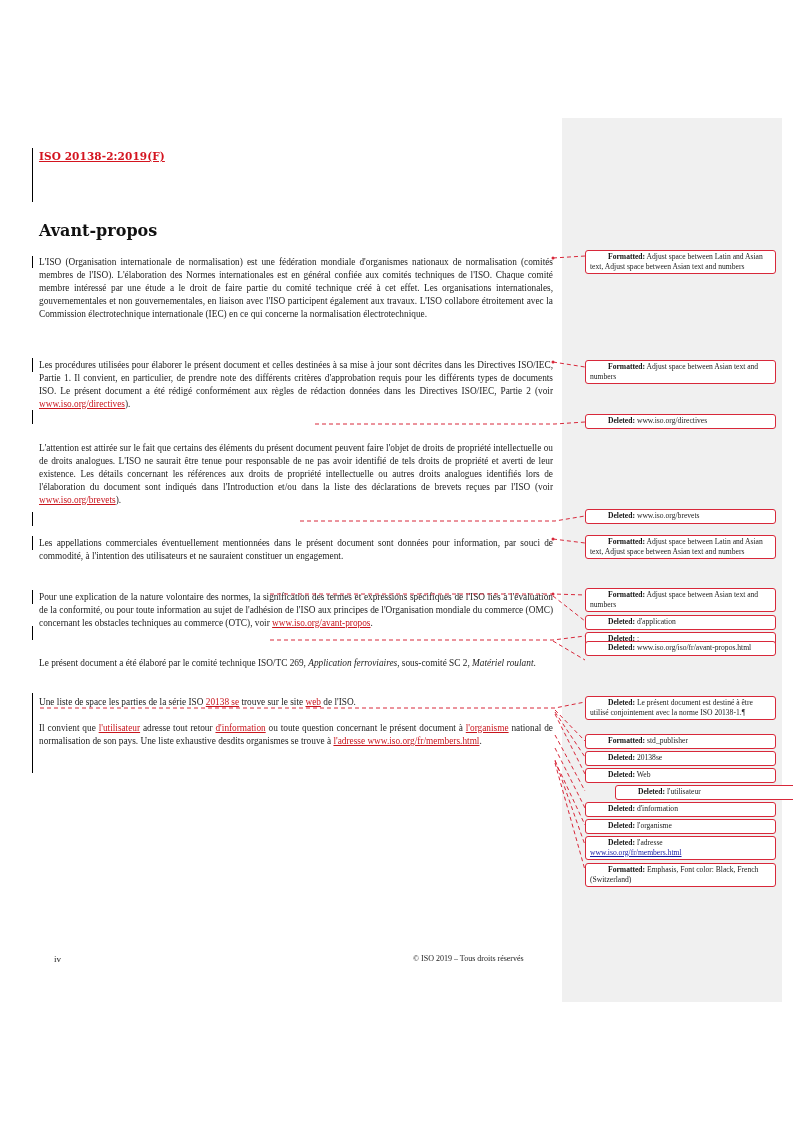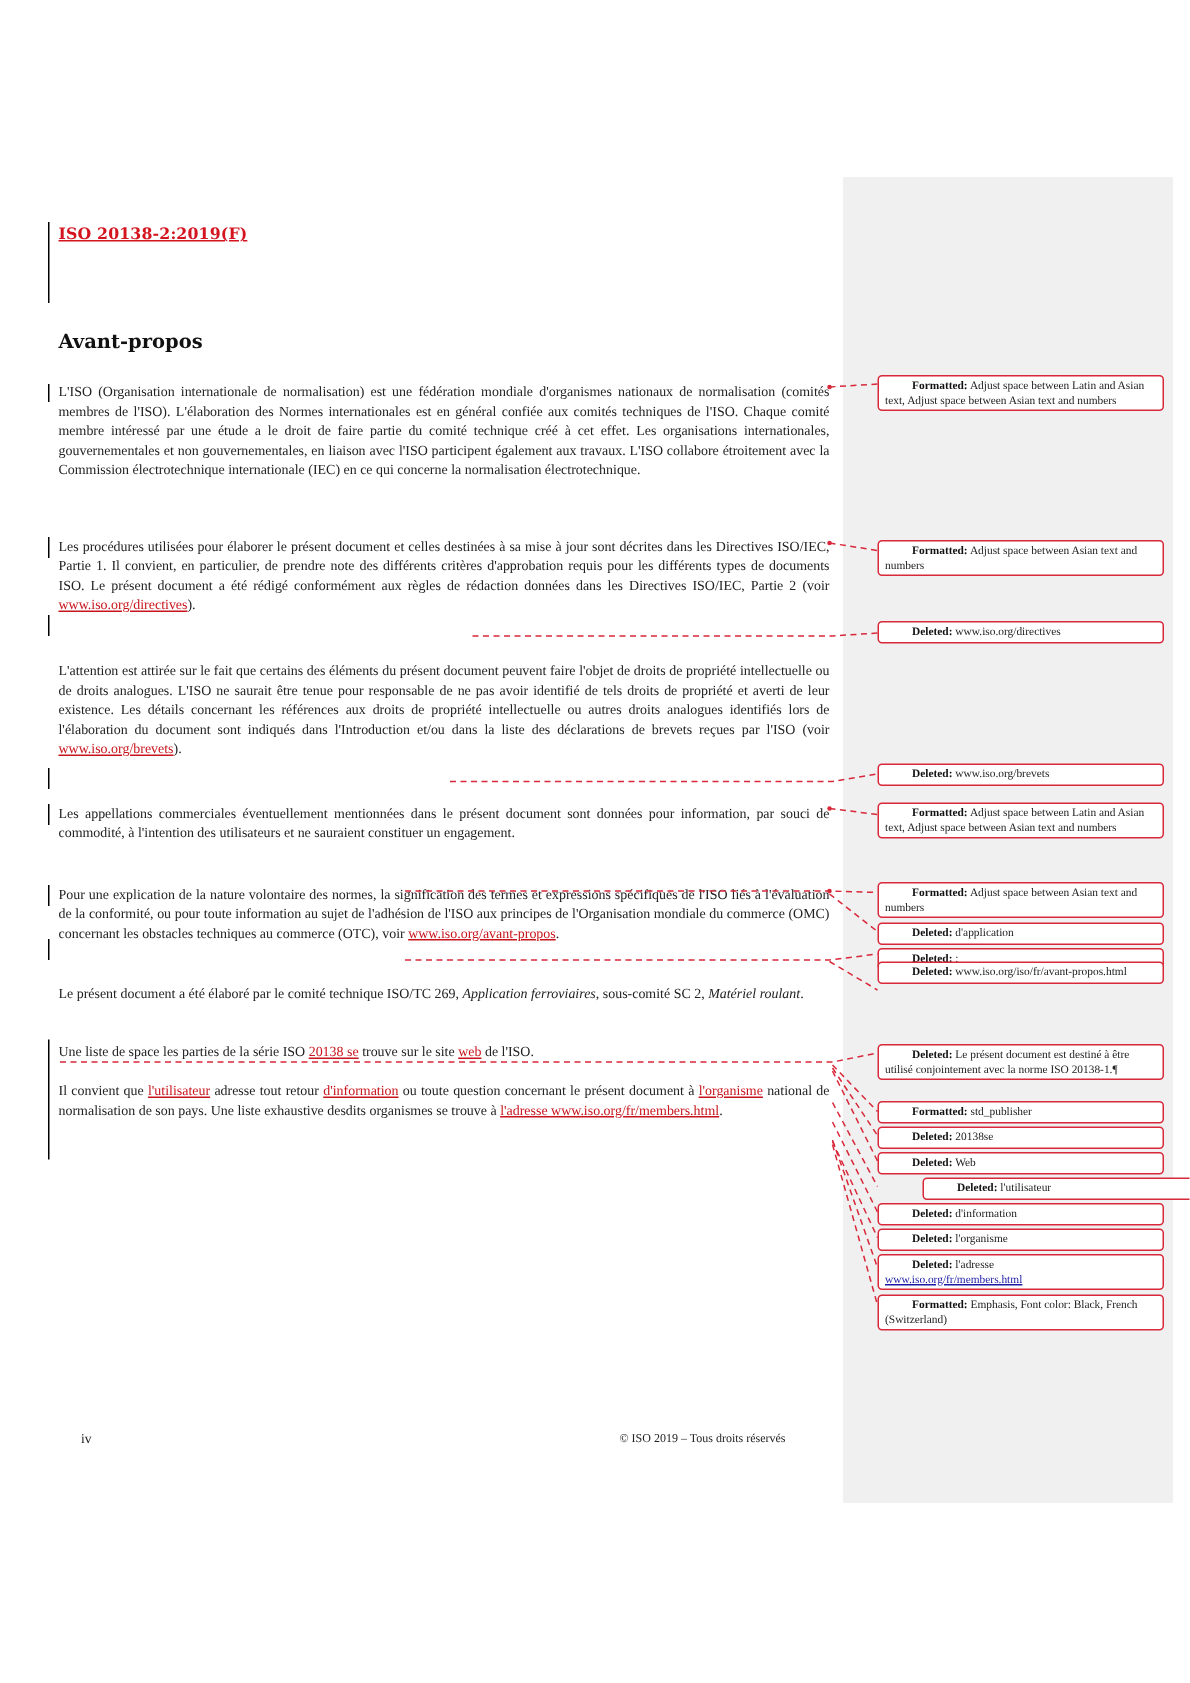--- a/index.html
+++ b/index.html
@@ -2,21 +2,21 @@
 <html><head>
 <meta charset="utf-8">
 <style>
   html, body { margin:0; padding:0; }
   body { width:793px; height:1122px; background:#ffffff; position:relative; overflow:hidden;
          font-family:"DejaVu Serif","Liberation Serif",serif; color:#222; }
   .page { position:absolute; left:0; top:0; width:793px; height:1122px; }
   .markup-pane { position:absolute; left:562px; top:118px; width:220px; height:884px; background:#f0f0f0; }
   .header-ref { position:absolute; left:39px; top:150px; font-size:10.5px; font-weight:bold; color:#d4141f;
                 text-decoration:underline; letter-spacing:0.1px; }
-  .title { position:absolute; left:39px; top:221px; font-size:13px; font-weight:bold; color:#111; }
+  .title { position:absolute; left:39px; top:221px; font-size:16px; font-weight:bold; color:#111; }
   .para { position:absolute; left:39px; width:514px; font-size:9.3px; line-height:12.9px; text-align:justify;
           color:#222; font-family:"Liberation Serif","DejaVu Serif",serif; }
   .para .ins { color:#c8141c; text-decoration:underline; text-decoration-style:solid; }
   .para i { font-style:italic; }
   .change-bar { position:absolute; left:32px; width:1px; background:#000; }
   .footer-left { position:absolute; left:54px; top:954px; font-size:9px; color:#222;
                  font-family:"Liberation Serif",serif; }
   .footer-right { position:absolute; left:413px; top:954px; font-size:8px; color:#222;
                   font-family:"Liberation Serif",serif; }
   .balloon { position:absolute; left:585px; width:191px; border:1.4px solid #d8283a; border-radius:3px; background:#fff;

